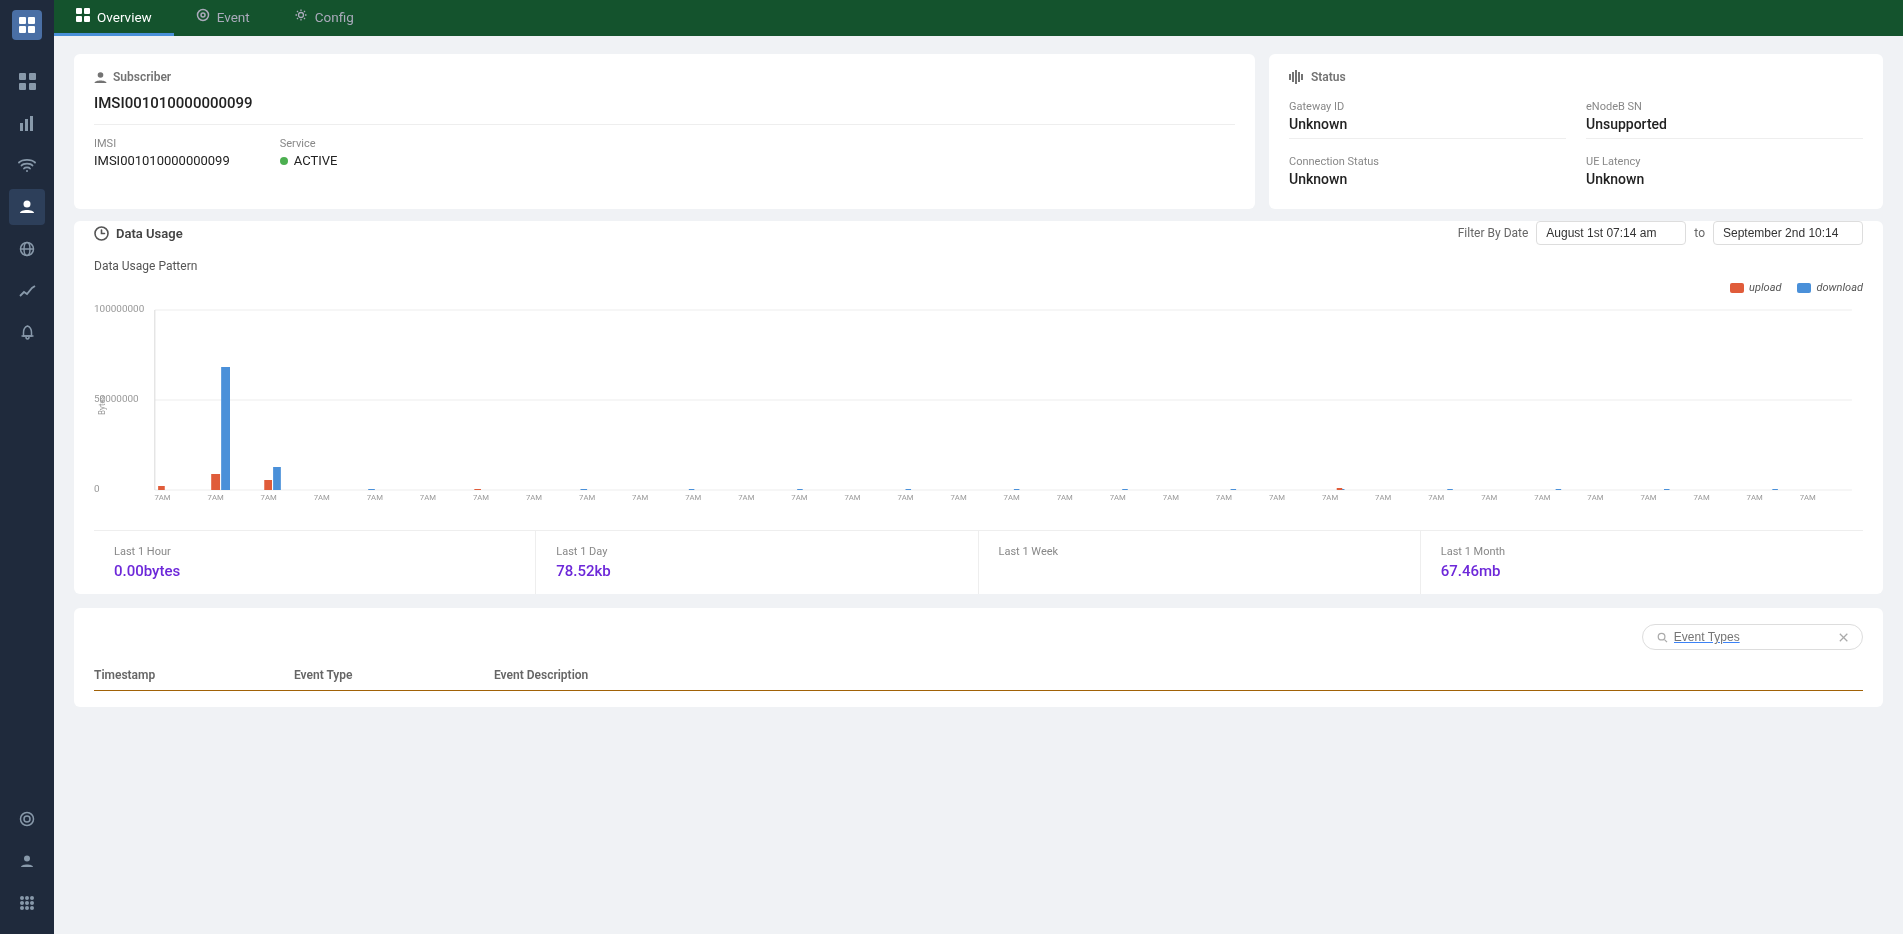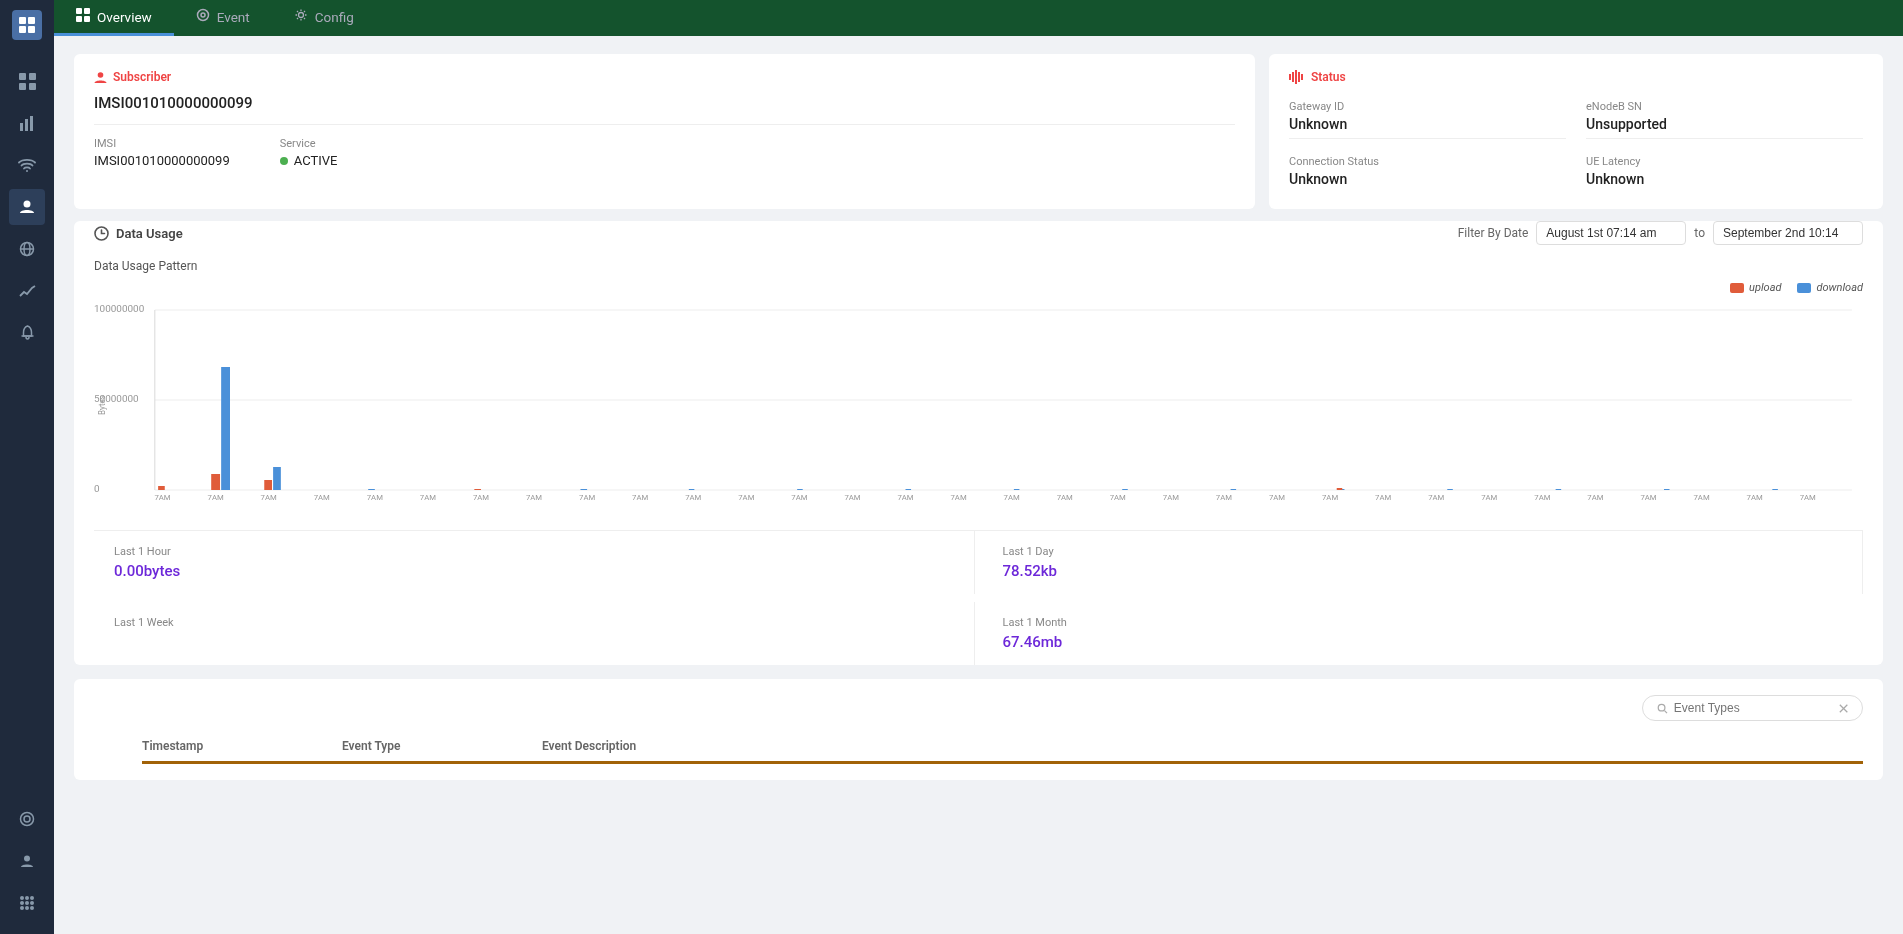--- a/index.html
+++ b/index.html
@@ -82,21 +82,21 @@
     .subscriber-card {
       background: #fff;
       border-radius: 6px;
       flex: 1;
       padding: 16px 20px;
       margin-right: 14px;
     }
     .card-section-title {
       font-size: 12px;
       font-weight: 600;
-      color: #ef4444;
+      color: #737373;
       display: flex; align-items: center; gap: 6px;
       margin-bottom: 10px;
     }
     .subscriber-imsi-main {
       font-size: 15px;
       font-weight: 500;
       color: #222;
       margin-bottom: 12px;
       padding-bottom: 12px;
       border-bottom: 1px solid #eee;
@@ -167,22 +167,22 @@
       margin-bottom: 6px;
     }
     .chart-legend {
       display: flex; justify-content: flex-end; gap: 16px; font-size: 11px; color: #555; margin-bottom: 6px;
     }
     .legend-item { display: flex; align-items: center; gap: 5px; font-style: italic; }
     .legend-color { width: 14px; height: 10px; border-radius: 2px; }
 
     .stats-row {
       display: grid;
-      grid-template-columns: 1fr 1fr;
-      gap: 8px;
+      grid-template-columns: 1fr 1fr 1fr 1fr;
+      gap: 0;
       border-top: 1px solid #eee;
       margin-top: 10px;
     }
     .stat-item {
       padding: 14px 20px;
       border-right: 1px solid #eee;
     }
     .stat-item:last-child { border-right: none; }
     .stat-label { font-size: 11px; color: #888; margin-bottom: 4px; }
     .stat-value { font-size: 15px; color: #6d28d9; font-weight: 500; }
@@ -197,25 +197,24 @@
     .events-search-row {
       display: flex; justify-content: flex-end; margin-bottom: 10px;
     }
     .search-box {
       border: 1px solid #ddd; border-radius: 20px; padding: 5px 14px; font-size: 12px; display: flex; align-items: center; gap: 6px; min-width: 220px; color: #aaa;
     }
     .events-table-header {
       display: grid;
       grid-template-columns: 200px 200px 1fr;
       padding: 8px 0;
-      border-bottom: 3px solid #a16207;
+      border-bottom: 1px solid #a16207;
       font-size: 12px;
       font-weight: 600;
       color: #666;
-      margin-left: 48px;
     }
   </style>
 </head>
 <body>
 
 <div class="sidebar">
   <div class="sidebar-logo">
     <svg width="18" height="18" viewBox="0 0 18 18" fill="none">
       <rect x="1" y="1" width="7" height="7" rx="1" fill="#fff"></rect>
       <rect x="10" y="1" width="7" height="7" rx="1" fill="#fff"></rect>
@@ -524,21 +523,21 @@
       </div>
     </div>
 
     <div class="events-section">
       <div class="events-search-row">
         <div class="search-box">
           <svg width="13" height="13" viewBox="0 0 13 13" fill="none" stroke="#aaa" stroke-width="1.5">
             <circle cx="5.5" cy="5.5" r="4"></circle>
             <line x1="9" y1="9" x2="12" y2="12"></line>
           </svg>
-          <input type="text" style="border: none; outline: none; font-size: 12px; color: #a16207; width: 100%; background: transparent;" placeholder="Event Types">
+          <input type="text" style="border: none; outline: none; font-size: 12px; color: #3b82f6; width: 100%; background: transparent; text-decoration: underline;" placeholder="Event Types">
           <svg width="11" height="11" viewBox="0 0 11 11" fill="#aaa">
             <line x1="1" y1="1" x2="10" y2="10" stroke="#aaa" stroke-width="1.5"></line>
             <line x1="10" y1="1" x2="1" y2="10" stroke="#aaa" stroke-width="1.5"></line>
           </svg>
         </div>
       </div>
       <div class="events-table-header">
         <div>Timestamp</div>
         <div>Event Type</div>
         <div>Event Description</div>

